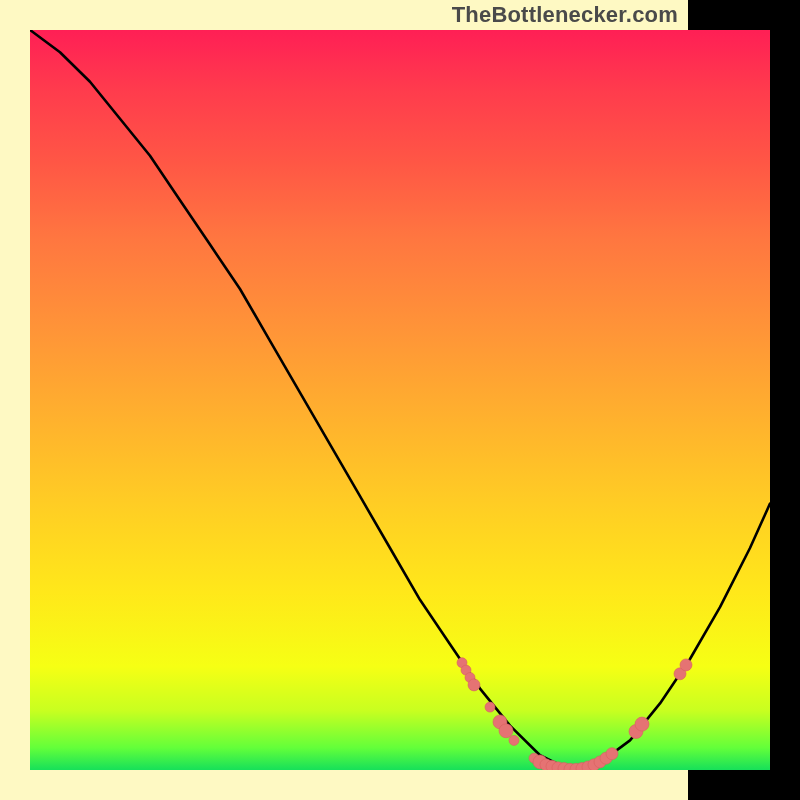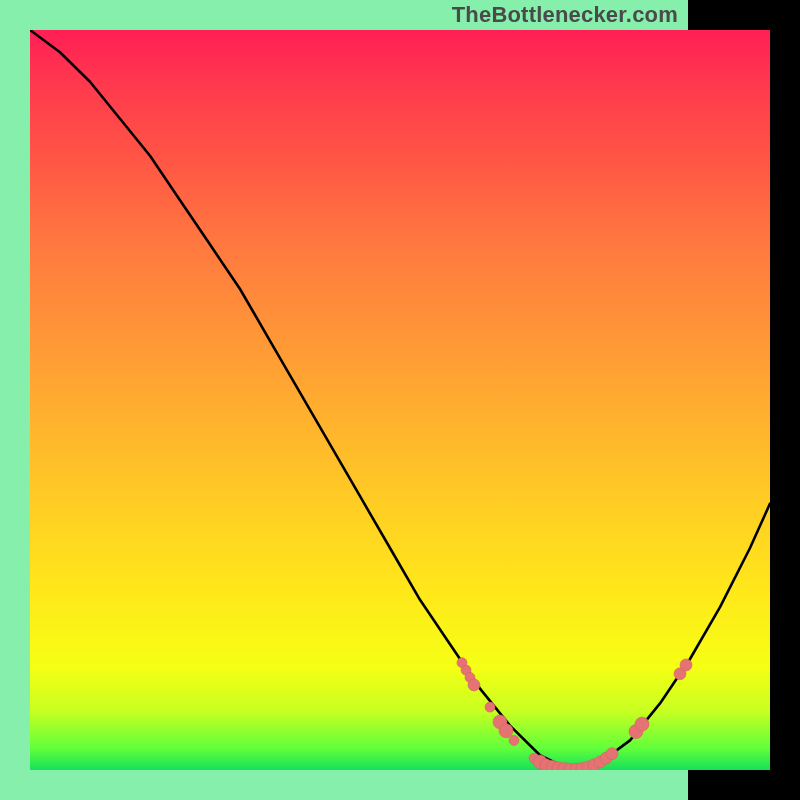--- a/index.html
+++ b/index.html
@@ -10,21 +10,21 @@
     background: #000000;
     overflow: hidden;
     font-family: Arial, Helvetica, sans-serif;
   }
   .frame {
     position: absolute;
     left: 0;
     top: 0;
     width: 688px;
     height: 800px;
-    background: #86efac;
+    background: #fef9c3;
   }
   .watermark {
     position: absolute;
     top: 2px;
     right: 10px;
     color: #4a4a4a;
     font-size: 22px;
     font-weight: 600;
     letter-spacing: 0.2px;
     user-select: none;

